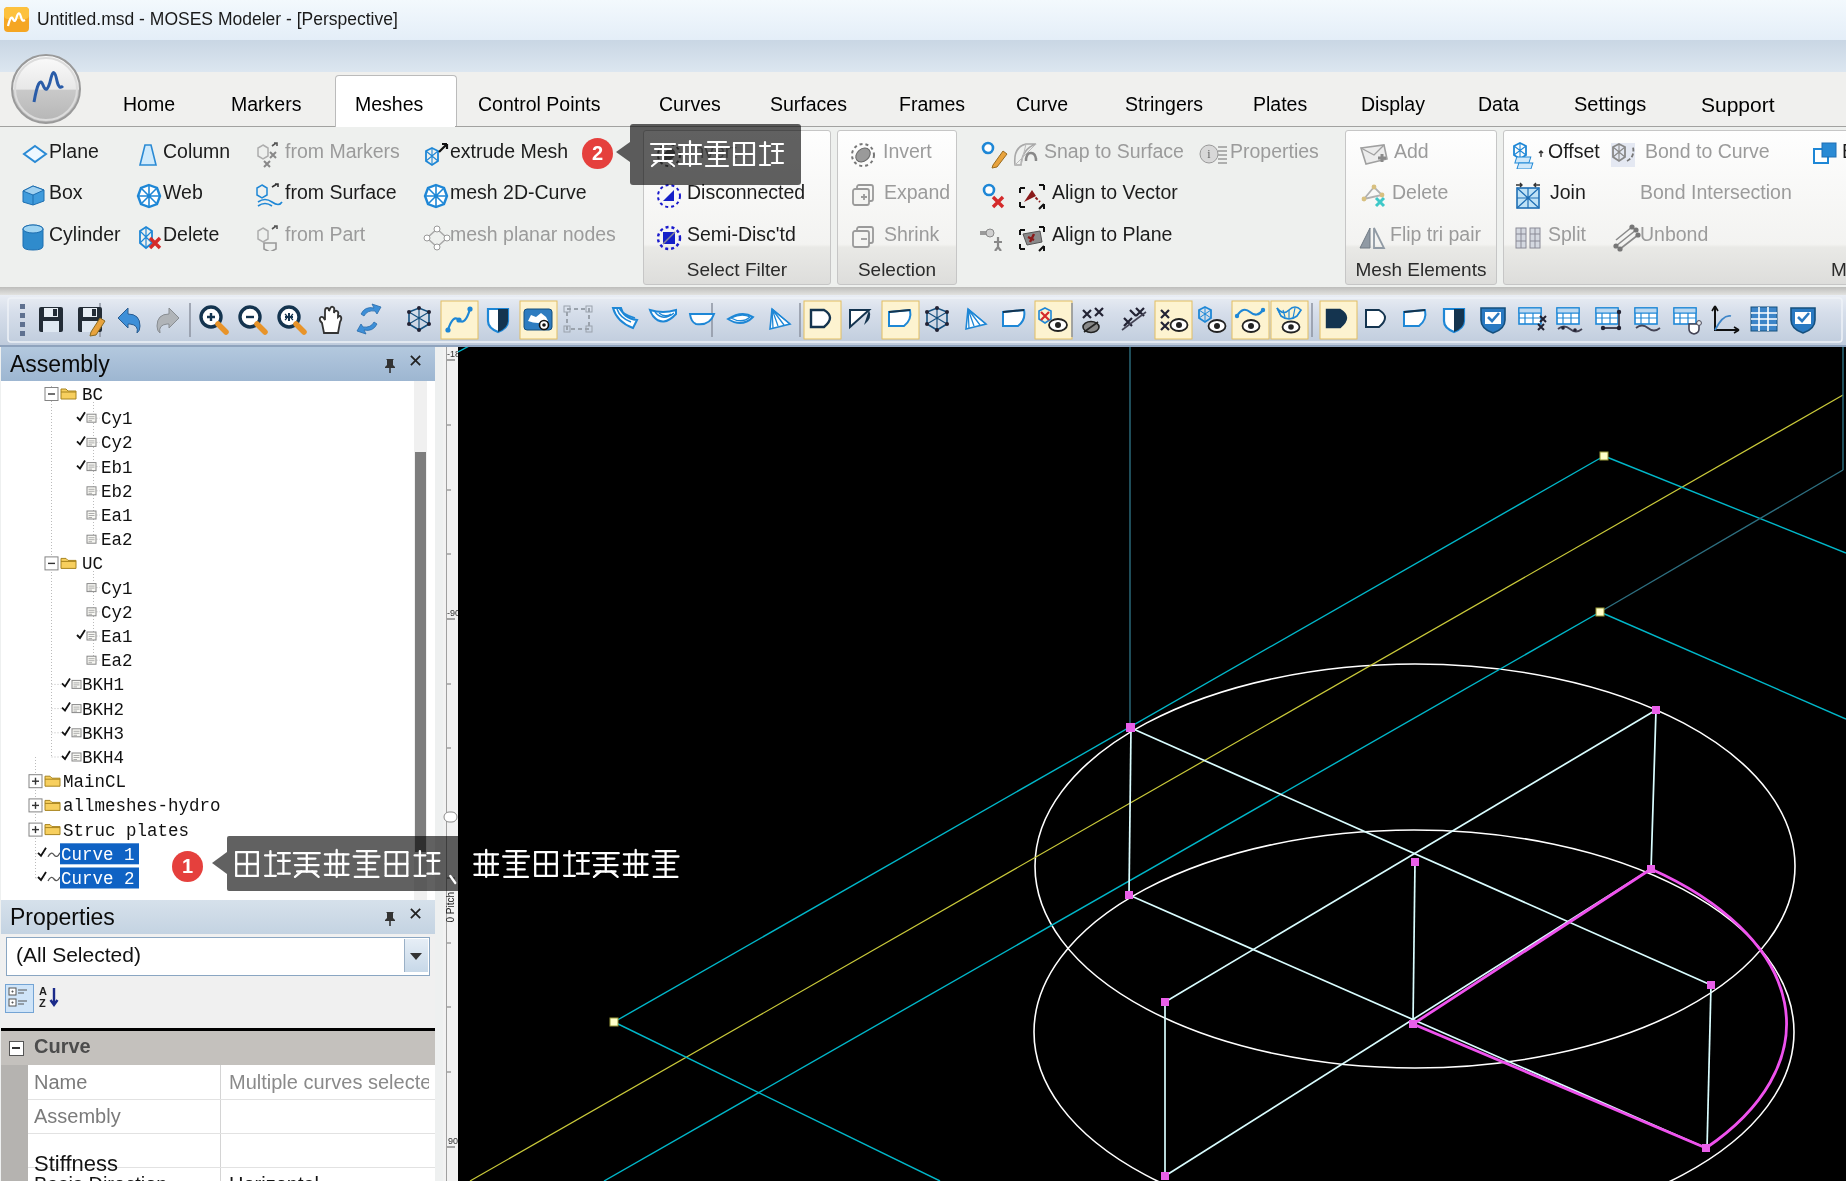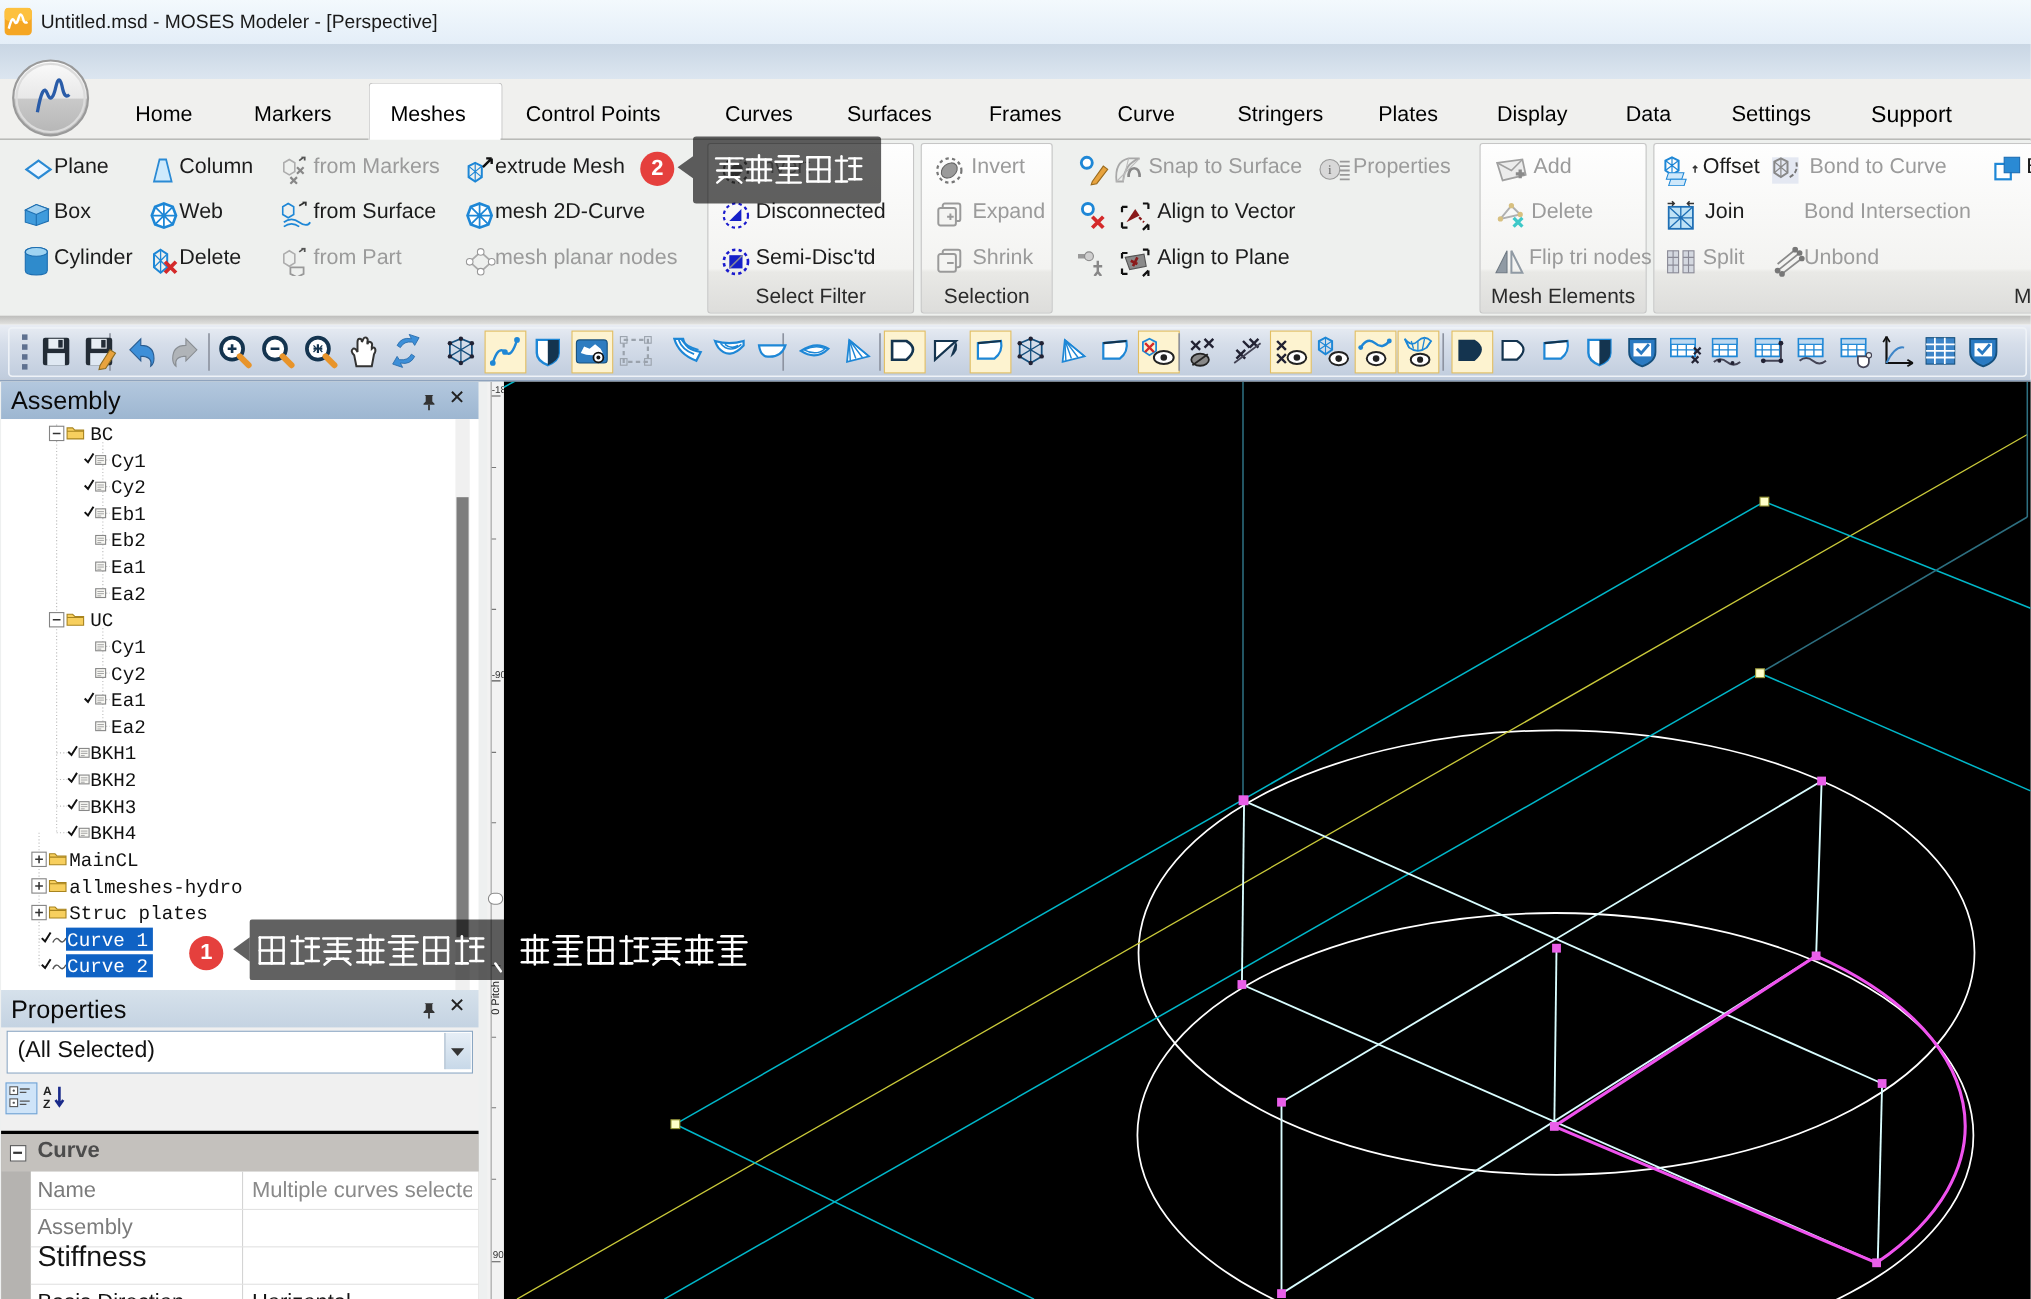--- a/index.html
+++ b/index.html
@@ -244,21 +244,21 @@
         <circle cx="4" cy="16" r="2.4" fill="#d8c080"></circle>
         <circle cx="14" cy="4" r="2.4" fill="#d8c080"></circle>
         <circle cx="22" cy="12" r="2.4" fill="#d8c080"></circle>
         <path d="M16 15 L24 23 M24 15 L16 23" stroke="#3ec8c8" stroke-width="3"></path>
       </svg>
   <div class="ritem dis" style="left:1392px;top:54px">Delete</div>
   <svg class="icon" style="left:1358px;top:98px" width="30" height="26">
         <path d="M12 3 L12 23 L2 23 Z" fill="#909aa4" stroke="#707a84"></path>
         <path d="M16 3 L16 23 L26 23 Z" fill="none" stroke="#909aa4" stroke-width="1.8"></path>
       </svg>
-  <div class="ritem dis" style="left:1390px;top:96px">Flip tri nodes</div>
+  <div class="ritem dis" style="left:1390px;top:96px">Flip tri pair</div>
 
   <svg class="icon" style="left:1512px;top:14px" width="32" height="28">
         <path d="M8 2 L14 5 L14 14 L8 18 L2 14 L2 5 Z" fill="none" stroke="#1e87d6" stroke-width="1.8"></path>
         <path d="M8 2 L8 18 M2 5 L14 14 M14 5 L2 14" stroke="#1e87d6" stroke-width="1.1"></path>
         <rect x="10" y="16" width="14" height="6" fill="#cfe8fa" stroke="#1e87d6" transform="skewX(-18)"></rect>
         <rect x="14" y="22" width="14" height="6" fill="#cfe8fa" stroke="#1e87d6" transform="skewX(-18)"></rect>
         <path d="M29 16 L29 10 M27 12 L29 10 L31 12" stroke="#333" stroke-width="1.4" fill="none"></path>
       </svg>
   <div class="ritem" style="left:1548px;top:13px">Offset</div>
   <svg class="icon" style="left:1609px;top:14px" width="32" height="28">
@@ -774,21 +774,21 @@
         <div style="position:absolute;left:33px;top:4px;font-size:20px;font-weight:bold;color:#4c4c4c">Curve</div>
       </div>
       <div style="position:absolute;left:27px;top:34px;width:407px;height:119px;background:#fff"></div>
       <div style="position:absolute;left:219px;top:34px;width:1px;height:119px;background:#d4d4d4"></div>
       <div style="position:absolute;left:27px;top:68px;width:407px;height:1px;background:#e2e2e2"></div>
       <div style="position:absolute;left:27px;top:102px;width:407px;height:1px;background:#e2e2e2"></div>
       <div style="position:absolute;left:27px;top:136px;width:407px;height:1px;background:#e2e2e2"></div>
       <div style="position:absolute;left:33px;top:40px;font-size:20px;color:#7b7b7b">Name</div>
       <div style="position:absolute;left:228px;top:40px;font-size:20px;color:#8a8a8a;width:200px;overflow:hidden;white-space:nowrap">Multiple curves selected</div>
       <div style="position:absolute;left:33px;top:74px;font-size:20px;color:#7b7b7b">Assembly</div>
-      <div style="position:absolute;left:33px;top:96px;font-size:26px;color:#141414">Stiffness</div>
+      <div style="position:absolute;left:33px;top:120px;font-size:22px;color:#141414">Stiffness</div>
       <div style="position:absolute;left:33px;top:142px;font-size:20px;color:#141414">Basis Direction</div>
       <div style="position:absolute;left:228px;top:142px;font-size:20px;color:#141414">Horizontal</div>
     </div>
   </div>
 </div>
 <div class="abs" id="pitch" style="z-index:6">
  <svg width="15" height="834">
   <line x1="3.5" y1="0" x2="3.5" y2="834" stroke="#a0a0a0"></line>
   <g stroke="#555">
    <line x1="4" y1="13" x2="12" y2="13"></line>

